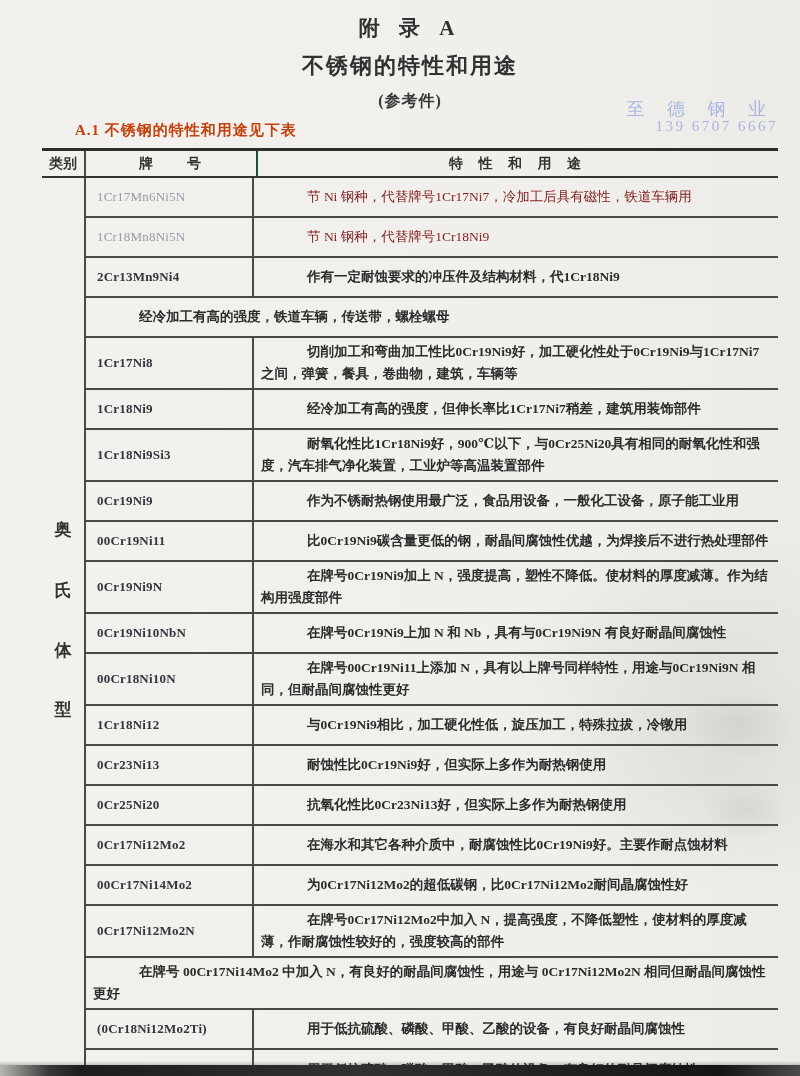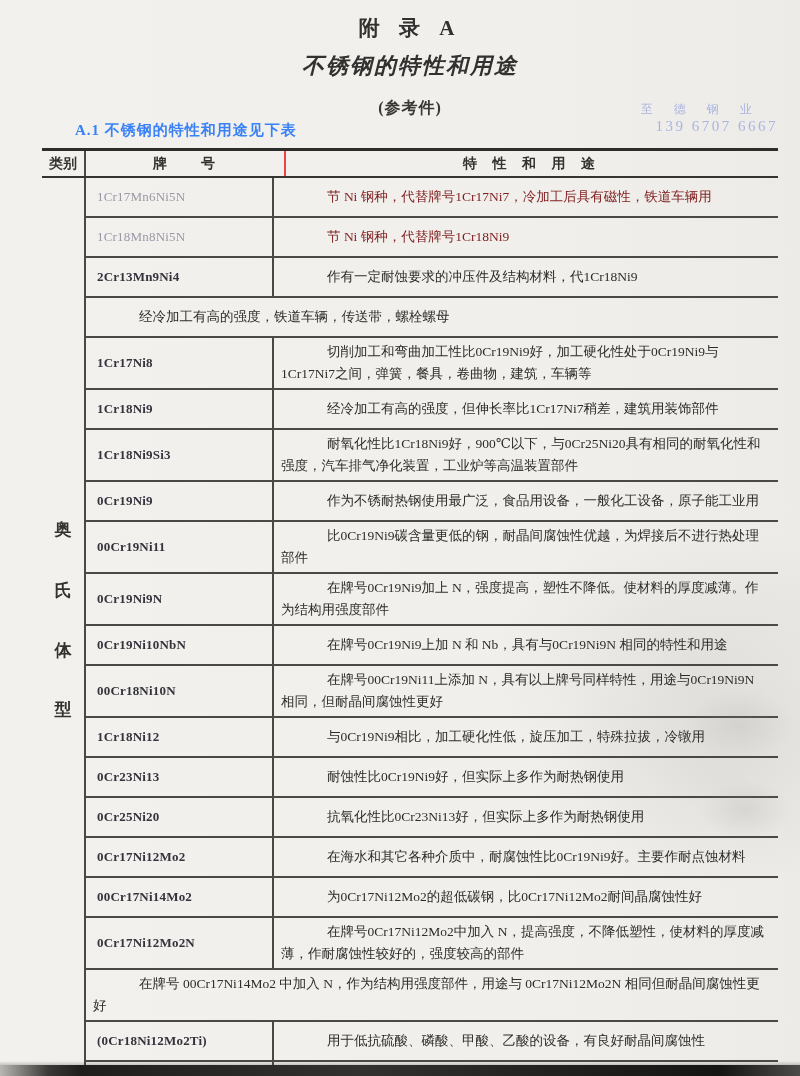--- a/index.html
+++ b/index.html
@@ -17,75 +17,74 @@
 
   
   .titles { position: absolute; top: 14px; left: 0; width: 100%; text-align: center; padding-left: 20px; }
   .appendix-title {
     font-size: 21px; font-weight: bold; letter-spacing: 7px;
     color: #33312f;
   }
   .doc-title {
     margin-top: 9px; font-size: 22px; font-weight: bold; letter-spacing: 2px;
     color: #33312f;
-    font-style: italic;
   }
   .doc-subtitle {
-    margin-top: 17px; font-size: 16px; font-weight: 600; letter-spacing: 1px;
+    margin-top: 10px; font-size: 16px; font-weight: 600; letter-spacing: 1px;
     color: #3a3836;
   }
   .section-heading {
     position: absolute; left: 75px; top: 121px;
-    font-size: 15px; font-weight: bold; letter-spacing: 1px; color: #3b82f6;
+    font-size: 15px; font-weight: bold; letter-spacing: 1px; color: #c2410c;
   }
 
   
   .watermark {
     position: absolute; top: 101px; right: 22px; text-align: center;
     line-height: 17px; user-select: none;
   }
-  .watermark .wm1 { font-size: 12px; letter-spacing: 9px; padding-left: 9px; }
+  .watermark .wm1 { font-size: 18px; letter-spacing: 9px; padding-left: 9px; }
   .watermark .wm2 { font-size: 15px; letter-spacing: 2.5px; margin-left: 41px; }
 
   
   .steel-table {
     position: absolute; left: 42px; top: 148px; width: 736px;
     border-top: 3px solid #2e2d2b;
   }
   .thead {
     display: flex; height: 27px;
     border-bottom: 2px solid #363432;
     font-weight: bold; font-size: 14px; color: #34322f;
   }
   .thead .th { display: flex; align-items: center; justify-content: center; }
   .th-category { width: 44px; border-right: 2px solid #4a4846; }
-  .th-grade { width: 200px; border-right: 2px solid #ef4444; letter-spacing: 2px; }
+  .th-grade { width: 172px; border-right: 2px solid #14532d; letter-spacing: 2px; }
   .th-features { flex: 1; letter-spacing: 6px; }
 
   .tbody { display: flex; }
   .cat-col { width: 44px; position: relative; border-right: 2px solid #4a4846; }
   .cat-char {
     position: absolute; left: 0; width: 100%; text-align: center;
     font-size: 17px; font-weight: bold; color: #34322f;
   }
   .rows-col { flex: 1; }
 
   .row { display: flex; border-bottom: 2px solid #4b4947; min-height: 40px; }
   .row:last-child { border-bottom: none; }
   .row.two { min-height: 49px; }
   .cell { display: flex; align-items: center; }
   .grade-cell {
-    width: 188px; border-right: 2px solid #4a4846;
+    width: 168px; border-right: 2px solid #4a4846;
     padding-left: 11px; font-size: 13px; font-weight: 600;
     color: #35333c; letter-spacing: 0.2px;
   }
   .row.faded .grade-cell { color: #9b98a6; font-weight: 500; }
   .desc-cell { flex: 1; padding: 3px 8px 3px 7px; }
   .desc-cell .desc-text {
-    font-size: 13.5px; font-weight: 400; line-height: 22px;
+    font-size: 13.5px; font-weight: 700; line-height: 22px;
     color: #2e2c2a; text-indent: 46px; width: 100%;
   }
   .row.faded .desc-text { color: #7f1d1d; font-weight: 500; }
 
   
   .bottom-bar {
     position: absolute; left: 0; bottom: 0; width: 100%; height: 11px;
     background: linear-gradient(90deg,
       #b9b7b3 0%, #3a3937 6%, #1f1e1d 10%,
       #32312f 45%, #21201f 70%, #151514 90%, #4c4b49 100%);
@@ -197,21 +196,21 @@
   <div class="row two">
     <div class="cell grade-cell">0Cr19Ni9N</div>
     <div class="cell desc-cell">
       <div class="desc-text">在牌号0Cr19Ni9加上 N，强度提高，塑性不降低。使材料的厚度减薄。作为结构用强度部件</div>
     </div>
   </div>
 
   <div class="row">
     <div class="cell grade-cell">0Cr19Ni10NbN</div>
     <div class="cell desc-cell">
-      <div class="desc-text">在牌号0Cr19Ni9上加 N 和 Nb，具有与0Cr19Ni9N 相同的特性和用途</div>
+      <div class="desc-text">在牌号0Cr19Ni9上加 N 和 Nb，具有与0Cr19Ni9N 有良好耐晶间腐蚀性</div>
     </div>
   </div>
 
   <div class="row two">
     <div class="cell grade-cell">00Cr18Ni10N</div>
     <div class="cell desc-cell">
       <div class="desc-text">在牌号00Cr19Ni11上添加 N，具有以上牌号同样特性，用途与0Cr19Ni9N 相同，但耐晶间腐蚀性更好</div>
     </div>
   </div>
 
@@ -252,21 +251,21 @@
 
   <div class="row two">
     <div class="cell grade-cell">0Cr17Ni12Mo2N</div>
     <div class="cell desc-cell">
       <div class="desc-text">在牌号0Cr17Ni12Mo2中加入 N，提高强度，不降低塑性，使材料的厚度减薄，作耐腐蚀性较好的，强度较高的部件</div>
     </div>
   </div>
 
   <div class="row two">
     <div class="cell desc-cell">
-      <div class="desc-text">在牌号 00Cr17Ni14Mo2 中加入 N，作为结构用强度部件，用途与 0Cr17Ni12Mo2N 相同但耐晶间腐蚀性更好</div>
+      <div class="desc-text">在牌号 00Cr17Ni14Mo2 中加入 N，有良好的耐晶间腐蚀性，用途与 0Cr17Ni12Mo2N 相同但耐晶间腐蚀性更好</div>
     </div>
   </div>
 
   <div class="row">
     <div class="cell grade-cell">(0Cr18Ni12Mo2Ti)</div>
     <div class="cell desc-cell">
       <div class="desc-text">用于低抗硫酸、磷酸、甲酸、乙酸的设备，有良好耐晶间腐蚀性</div>
     </div>
   </div>
 

